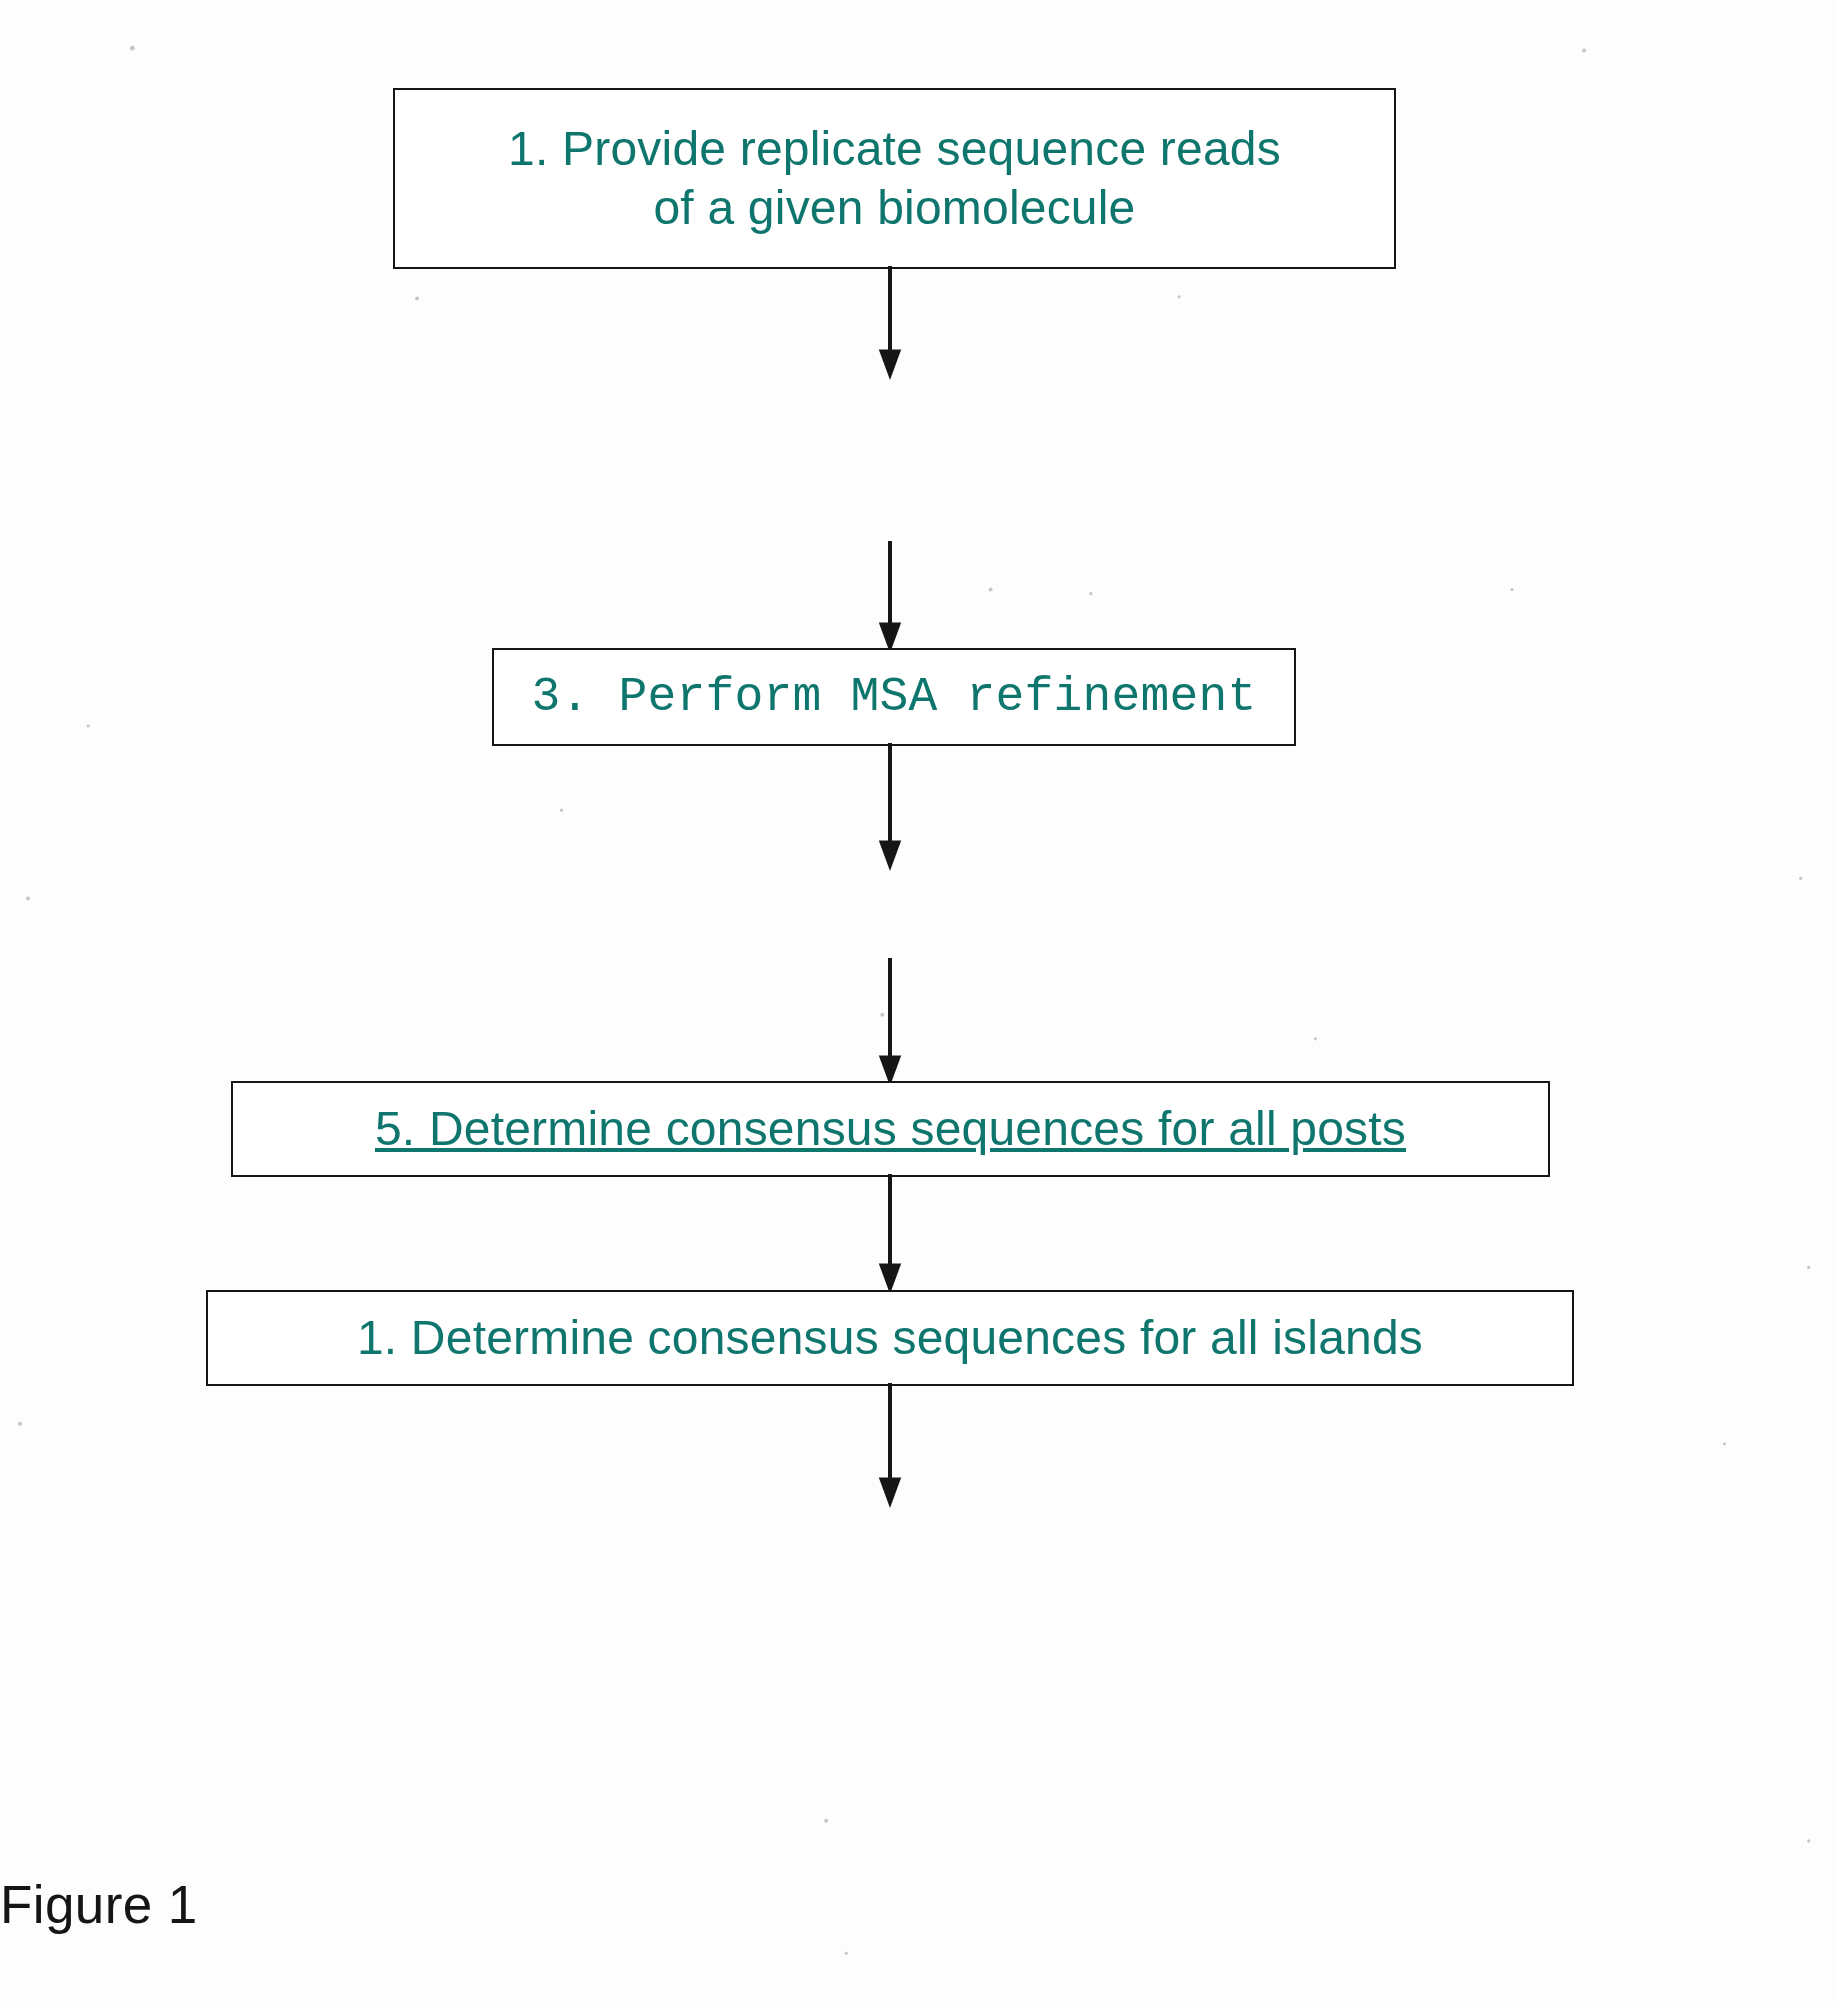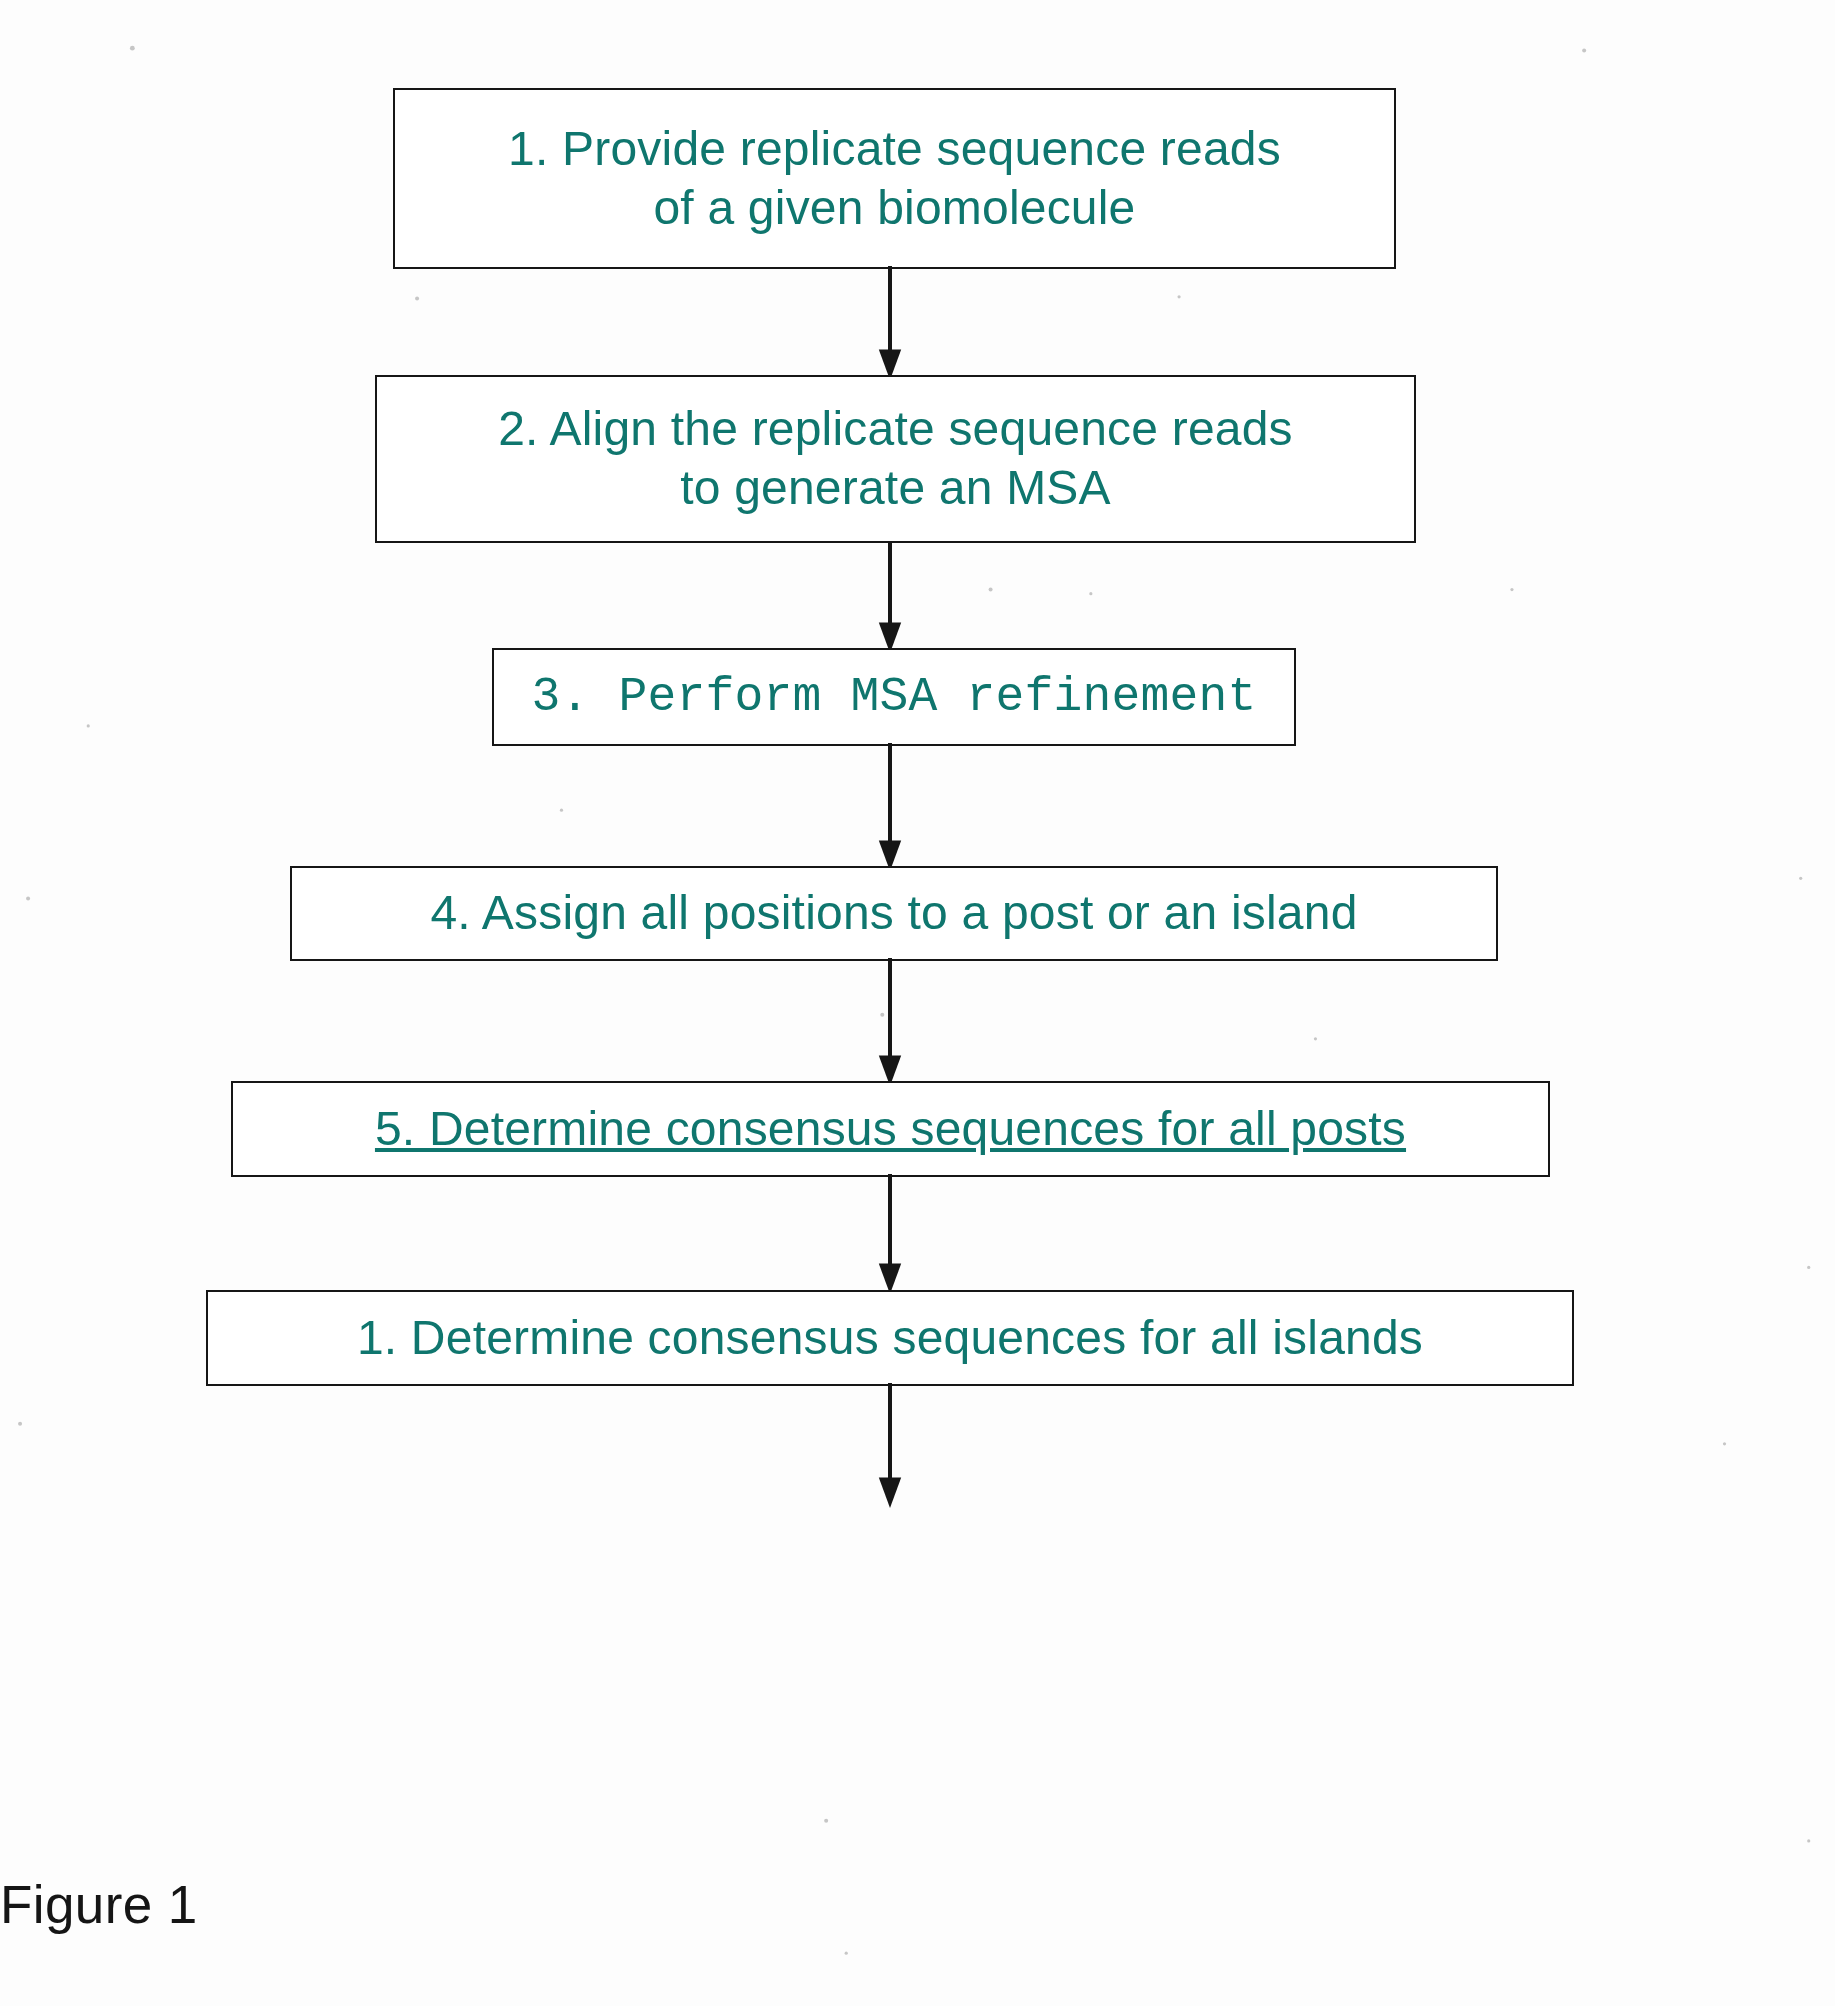--- a/index.html
+++ b/index.html
@@ -107,42 +107,35 @@
   <div class="node" id="node-1">
     <span class="txt">1. Provide replicate sequence reads
 of a given biomolecule</span>
   </div>
 
   <svg class="connector" id="conn-1" viewBox="0 0 60 142" preserveAspectRatio="none">
     <line x1="30" y1="0" x2="30" y2="118" stroke="#161616" stroke-width="5"></line>
     <polygon points="30,142 16,104 44,104" fill="#161616"></polygon>
   </svg>
 
-  <div class="node" id="node-2">
-    <span class="txt">2. Align the replicate sequence reads
-to generate an MSA</span>
-  </div>
 
   <svg class="connector" id="conn-2" viewBox="0 0 60 140" preserveAspectRatio="none">
     <line x1="30" y1="0" x2="30" y2="116" stroke="#161616" stroke-width="5"></line>
     <polygon points="30,140 16,102 44,102" fill="#161616"></polygon>
   </svg>
 
   <div class="node" id="node-3">
     <span class="txt">3. Perform MSA refinement</span>
   </div>
 
   <svg class="connector" id="conn-3" viewBox="0 0 60 160" preserveAspectRatio="none">
     <line x1="30" y1="0" x2="30" y2="136" stroke="#161616" stroke-width="5"></line>
     <polygon points="30,160 16,122 44,122" fill="#161616"></polygon>
   </svg>
 
-  <div class="node" id="node-4">
-    <span class="txt">4. Assign all positions to a post or an island</span>
-  </div>
 
   <svg class="connector" id="conn-4" viewBox="0 0 60 160" preserveAspectRatio="none">
     <line x1="30" y1="0" x2="30" y2="136" stroke="#161616" stroke-width="5"></line>
     <polygon points="30,160 16,122 44,122" fill="#161616"></polygon>
   </svg>
 
   <div class="node" id="node-5">
     <span class="txt">5. Determine consensus sequences for all posts</span>
   </div>
 

